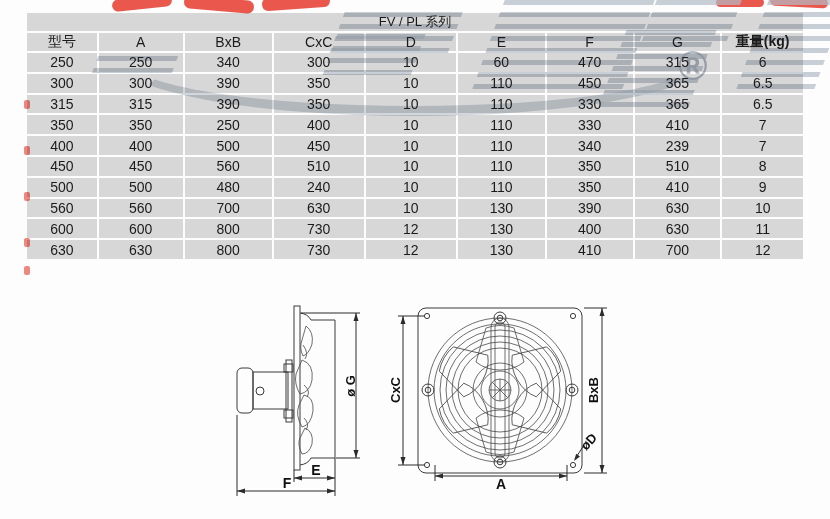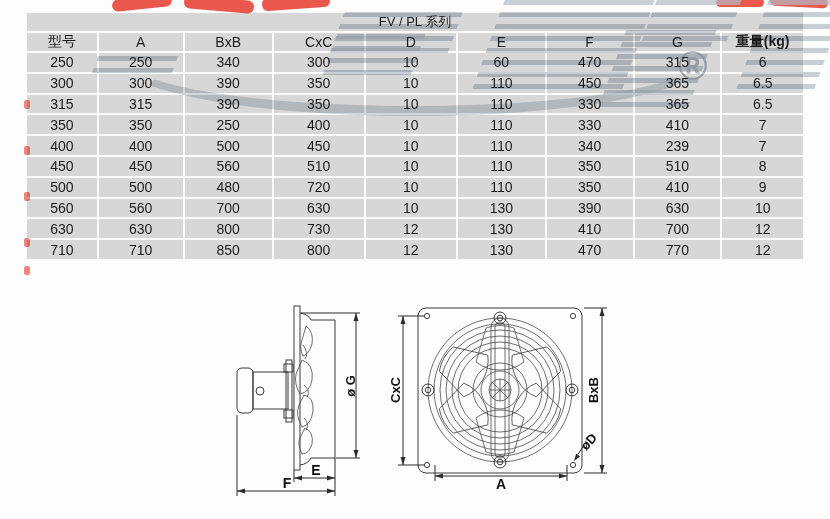--- a/index.html
+++ b/index.html
@@ -171,58 +171,58 @@
             <td>10</td>
             <td>110</td>
             <td>350</td>
             <td>510</td>
             <td>8</td>
           </tr>
           <tr>
             <td>500</td>
             <td>500</td>
             <td>480</td>
-            <td>720</td>
+            <td>240</td>
             <td>10</td>
             <td>110</td>
             <td>350</td>
             <td>410</td>
             <td>9</td>
           </tr>
           <tr>
             <td>560</td>
             <td>560</td>
             <td>700</td>
             <td>630</td>
             <td>10</td>
             <td>130</td>
             <td>390</td>
             <td>630</td>
             <td>10</td>
+          </tr>
+          <tr>
+            <td>600</td>
+            <td>600</td>
+            <td>800</td>
+            <td>730</td>
+            <td>12</td>
+            <td>130</td>
+            <td>400</td>
+            <td>630</td>
+            <td>11</td>
           </tr>
           <tr>
             <td>630</td>
             <td>630</td>
             <td>800</td>
             <td>730</td>
             <td>12</td>
             <td>130</td>
             <td>410</td>
             <td>700</td>
-            <td>12</td>
-          </tr>
-          <tr>
-            <td>710</td>
-            <td>710</td>
-            <td>850</td>
-            <td>800</td>
-            <td>12</td>
-            <td>130</td>
-            <td>470</td>
-            <td>770</td>
             <td>12</td>
           </tr>
         </tbody>
     </table>
   </div>
 
   <svg id="side-view" class="drawing" width="185" height="219" viewBox="0 0 185 219" xmlns="http://www.w3.org/2000/svg">
     <g>
       <rect class="ln" x="47" y="68" width="16" height="45" rx="5"></rect>
       <rect class="ln" x="63" y="72" width="35" height="37"></rect>

